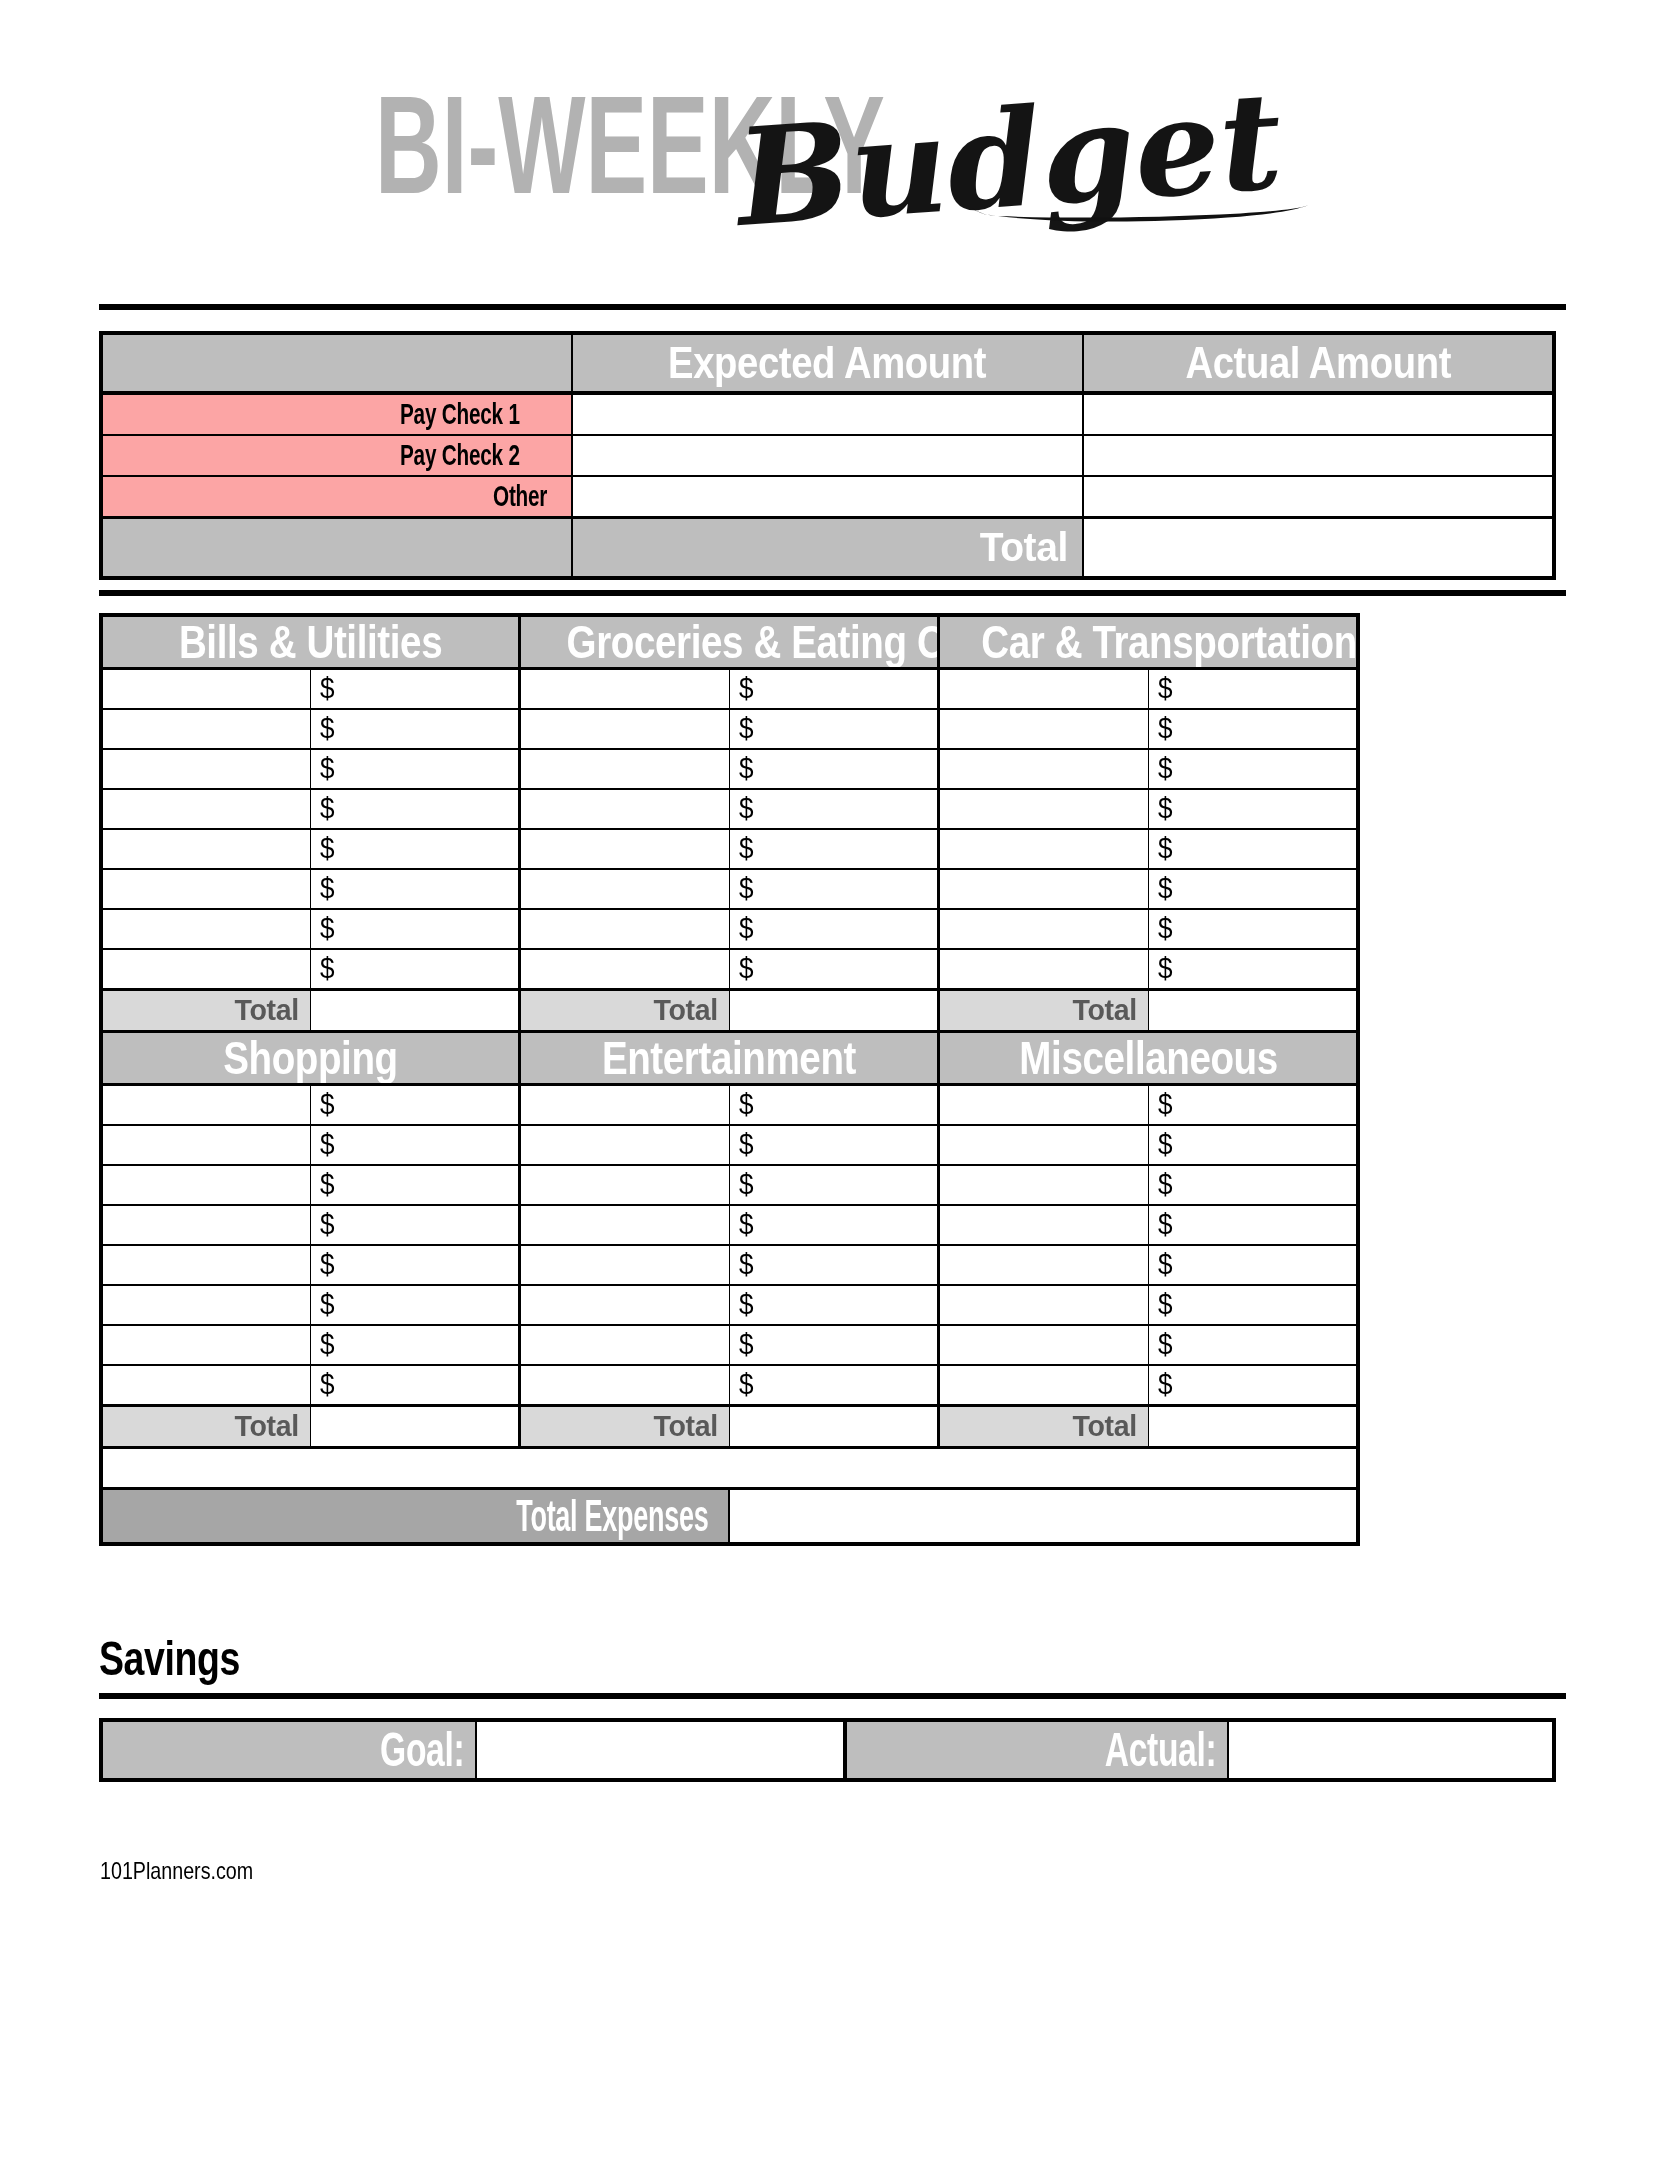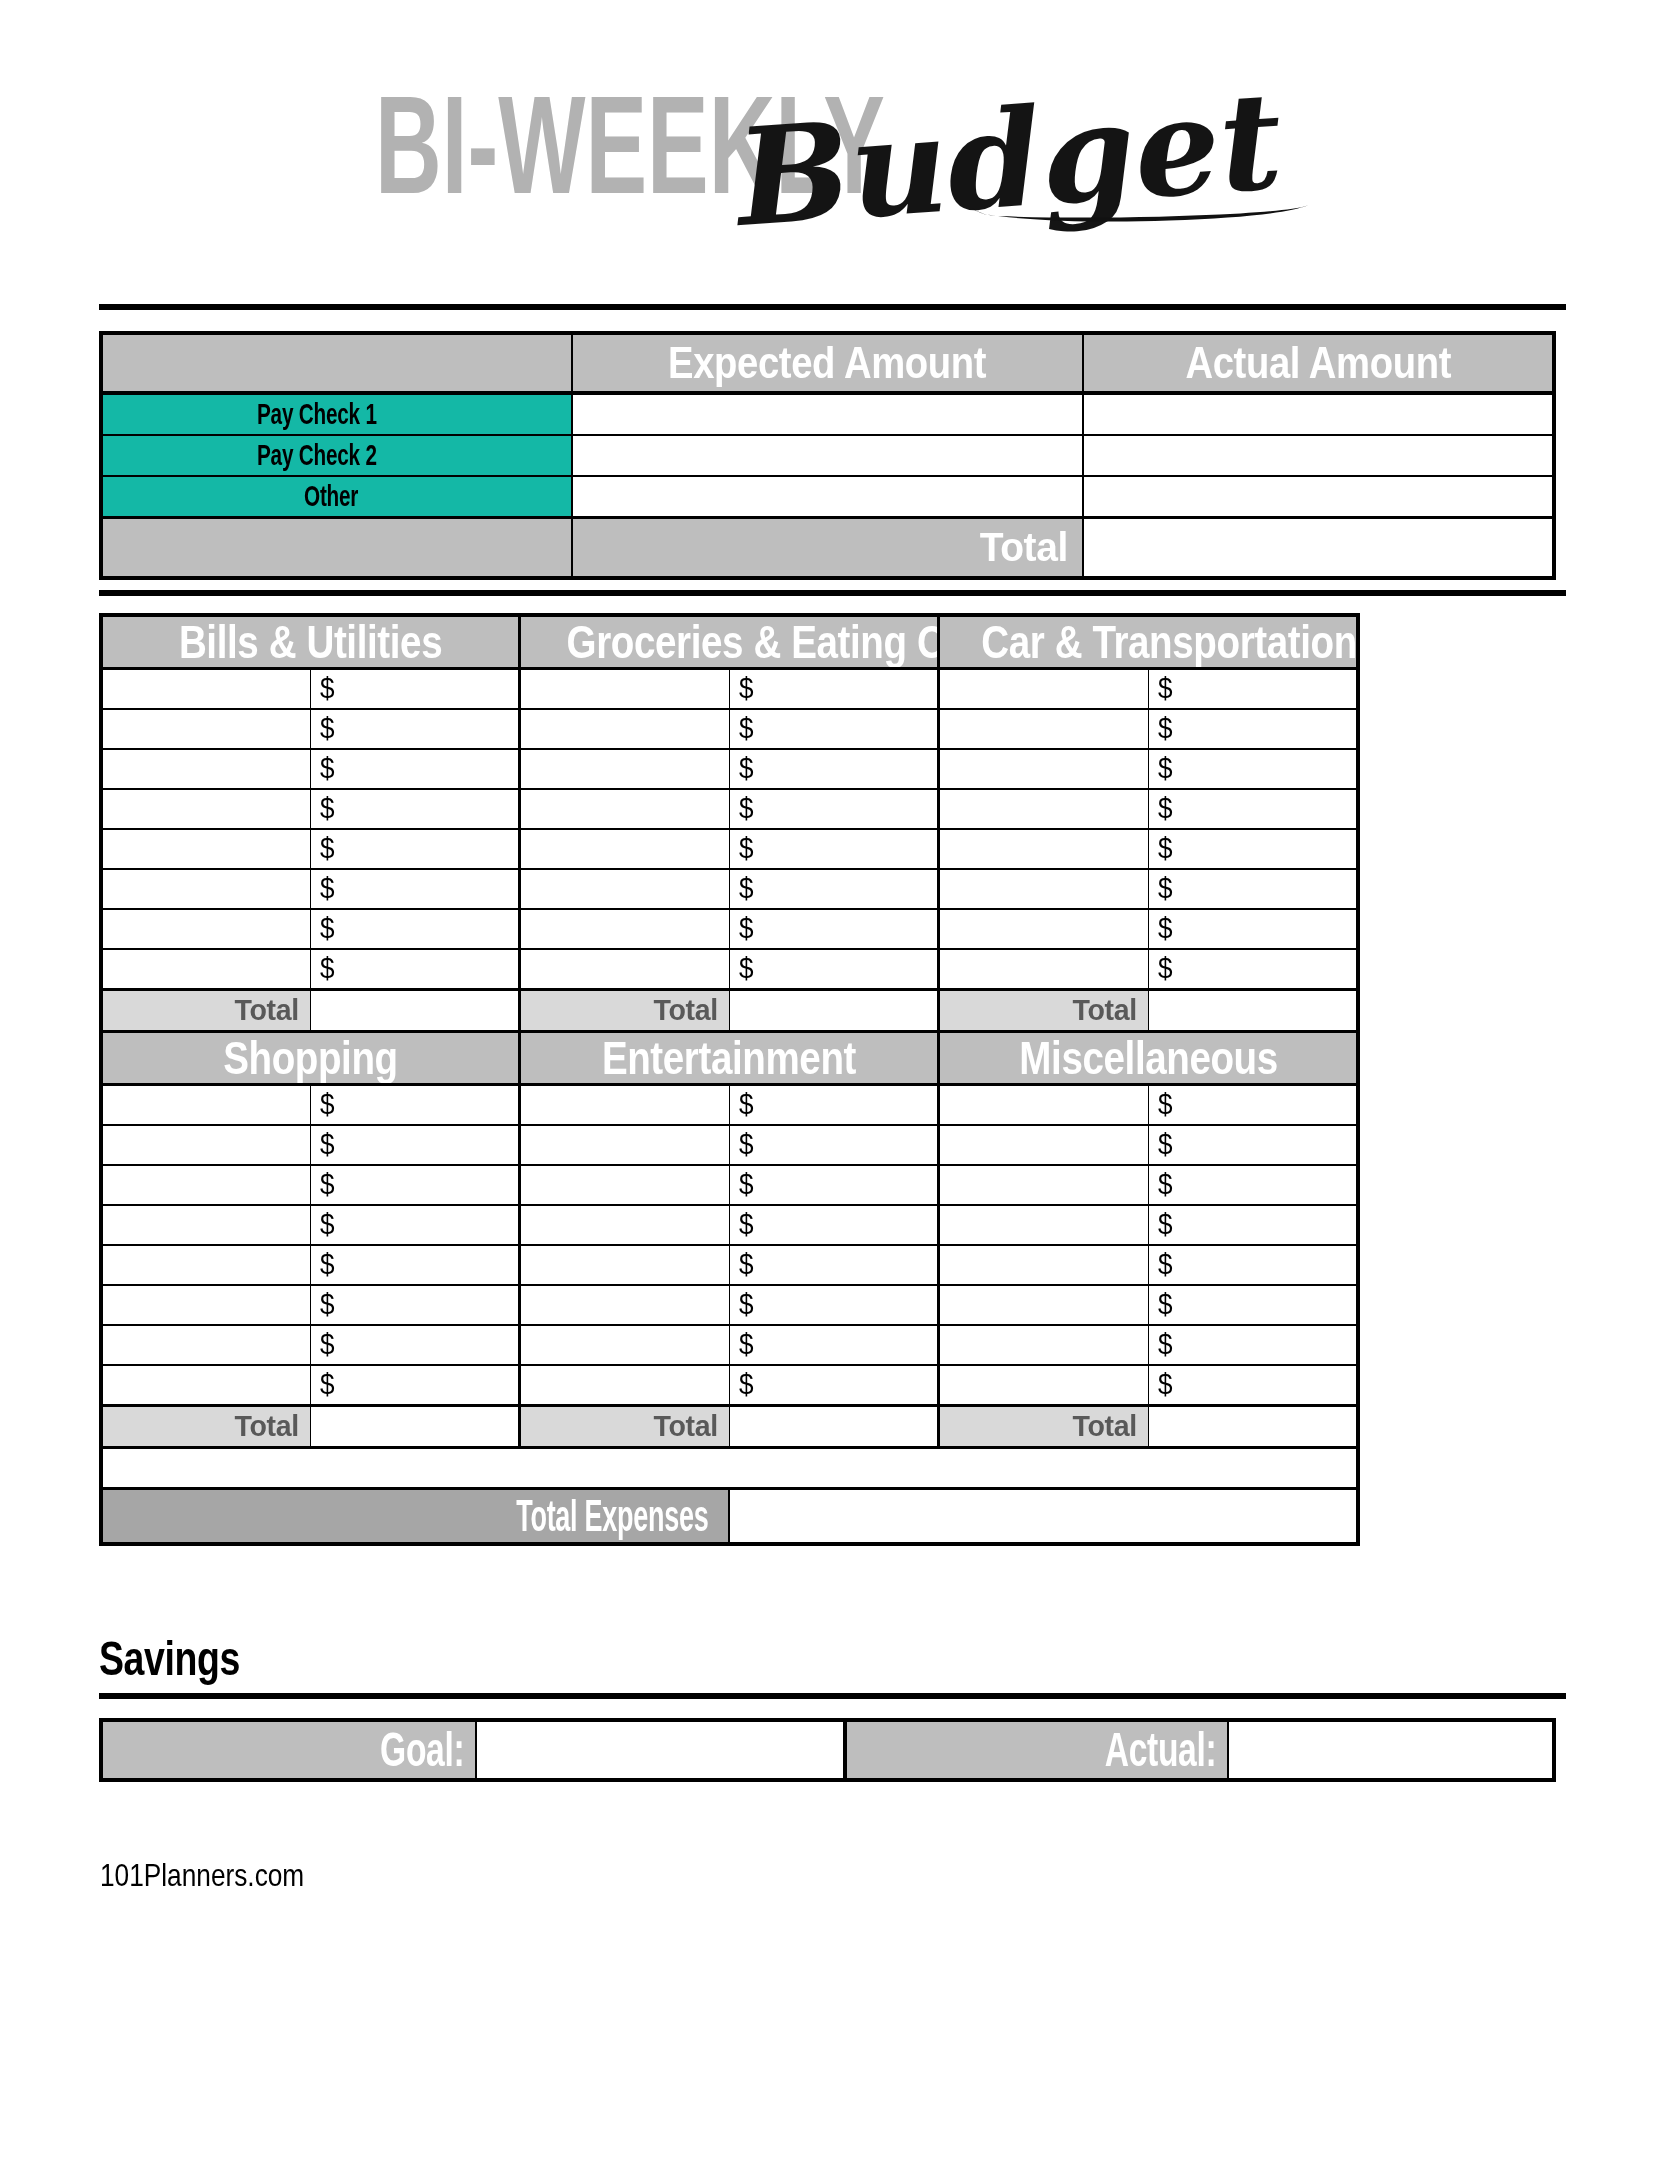--- a/index.html
+++ b/index.html
@@ -36,21 +36,21 @@
 
   
   table{border-collapse:collapse;table-layout:fixed;}
   td,th{padding:0;vertical-align:middle;overflow:hidden;}
   .g{background:var(--header_gray,#bebebe);}
 
   
   .inc{width:1457px;margin:20.6px 0 0 99px;border:4.5px solid #000;}
   .inc th,.inc td{border:2.7px solid #000;}
   .inc thead th{height:56px;border-bottom:4.5px solid #000;text-align:center;}
-  .inc td.row-label{height:39px;text-align:center;padding-left:11.6px;background:#14b8a6;}
+  .inc td.row-label{height:39px;text-align:right;padding-left:11.6px;background:#fca5a5;}
   .inc td.write{background:#fff;}
   .inc tr.itotal td{height:57px;border-top:3.6px solid #000;}
   .inc td.itotal-label{text-align:right;padding-right:14.3px;}
 
   
   .exp{width:1261px;margin:17px 0 0 99px;border:4.5px solid #000;}
   .exp th,.exp td{border:2.7px solid #000;}
   .exp th.group{height:50px;border:3.6px solid #000;text-align:center;background:var(--header_gray,#bebebe);}
   .exp td.c-name{height:38px;border-left:3.6px solid #000;border-right:1.8px solid #000;background:#fff;}
   .exp td.c-amt{border-left:1.8px solid #000;border-right:3.6px solid #000;text-align:left;padding-left:9px;background:#fff;}
@@ -68,21 +68,21 @@
   .sav td{border:2.7px solid #000;height:56px;}
   .sav td.glabel{background:var(--header_gray,#bebebe);text-align:right;padding-right:10.7px;}
   .sav td.mid{border-left:4.5px solid #000;}
   .sav td.write{background:#fff;}
 
   
   .sec-income h2{margin-top:0;}
   .sec-expenses h2{margin-top:38px;}
   .sec-savings h2{margin-top:89px;}
 
-  footer{margin:76px 0 0 100px;font-size:32px;line-height:1.1;}
+  footer{margin:76px 0 0 100px;font-size:24px;line-height:1.1;}
   footer span{display:inline-block;transform:scaleX(.82);transform-origin:0 50%;}
 </style>
 </head>
 <body>
 
 <div class="page">
 
   <header class="title-block">
     <div class="title-main">
       <span class="cond s-title o-l">BI-WEEKLY</span>

